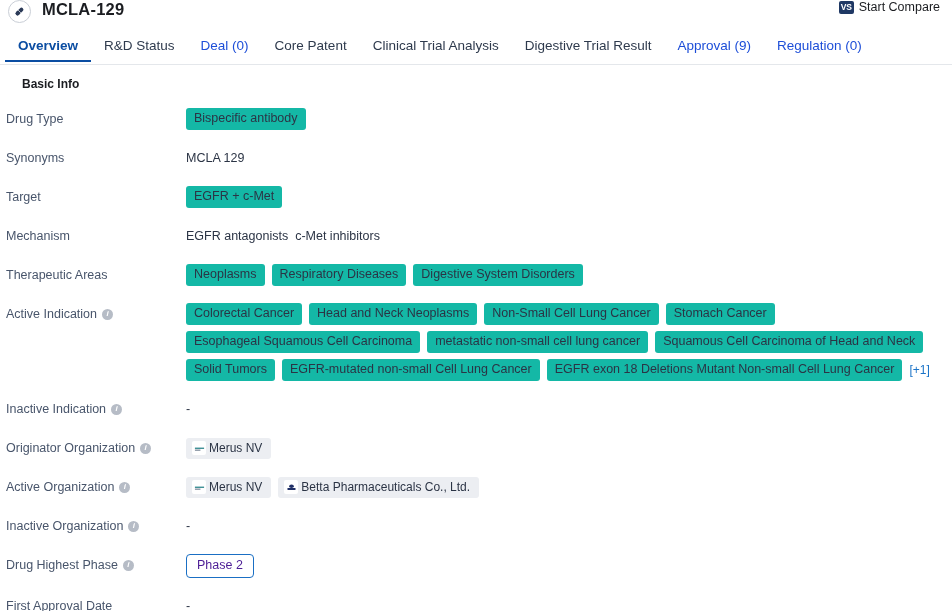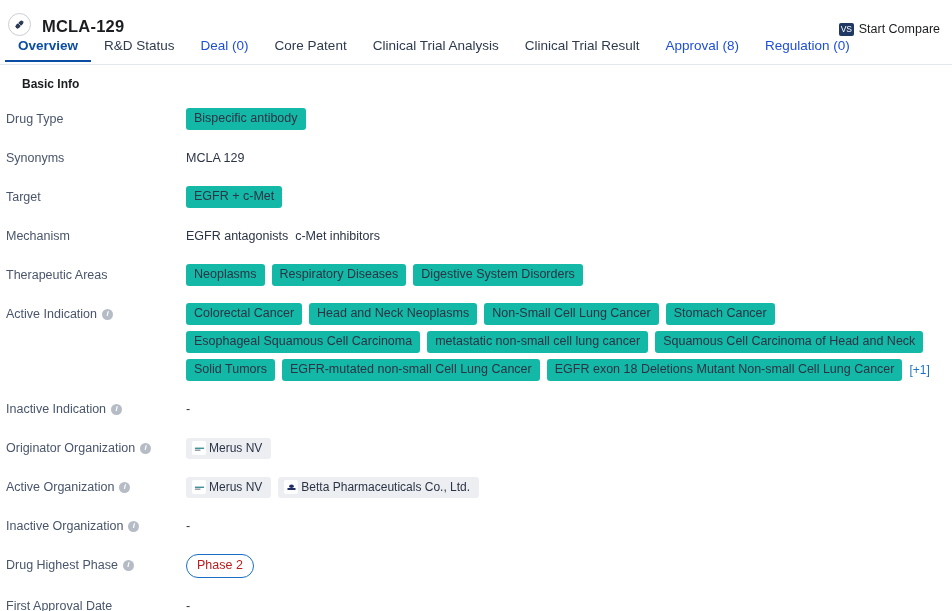--- a/index.html
+++ b/index.html
@@ -9,21 +9,21 @@
     font-family: "Liberation Sans", sans-serif;
     color: #2e3a4d;
     overflow: hidden;
   }
 
   
   .header {
     position: relative;
     height: 36px;
     display: flex;
-    align-items: flex-end;
+    align-items: flex-start;
     padding: 0 12px 0 8px;
   }
   .drug-icon {
     width: 23px; height: 23px;
     border: 1px solid #c9ced6;
     border-radius: 50%;
     display: flex; align-items: center; justify-content: center;
     flex: 0 0 auto;
   }
   .drug-icon svg { display: block; }
@@ -40,21 +40,21 @@
     align-items: center;
     gap: 5px;
     cursor: pointer;
   }
   .vs-badge {
     width: 15px; height: 13px;
     background: #1f3864;
     border-radius: 2px;
     color: #fff;
     font-size: 8.5px;
-    font-weight: normal;
+    font-weight: bold;
     display: flex; align-items: center; justify-content: center;
     letter-spacing: -.2px;
   }
   .start-compare-label {
     font-size: 12.5px;
     color: #1b1d21;
   }
 
   
   .tabbar {
@@ -181,22 +181,22 @@
     background: #fff;
     border-radius: 2px;
     display: inline-flex;
     align-items: center;
     justify-content: center;
     flex: 0 0 auto;
   }
   .phase-badge {
     display: inline-block;
     border: 1px solid #1a6fc4;
-    border-radius: 12px;
-    color: #b91c1c;
+    border-radius: 4px;
+    color: #4c1d95;
     font-size: 12.5px;
     padding: 4px 10px 5px 10px;
     line-height: 13px;
     cursor: pointer;
   }
 </style>
 </head>
 <body>
 
 <div class="header">
@@ -216,22 +216,22 @@
     <div class="start-compare-label">Start Compare</div>
   </div>
 </div>
 
 <div class="tabbar">
   <div class="tab active">Overview</div>
   <div class="tab">R&amp;D Status</div>
   <div class="tab disabled">Deal (0)</div>
   <div class="tab">Core Patent</div>
   <div class="tab">Clinical Trial Analysis</div>
-  <div class="tab">Clinical Trial Result</div>
-  <div class="tab disabled">Approval (8)</div>
+  <div class="tab">Digestive Trial Result</div>
+  <div class="tab disabled">Approval (9)</div>
   <div class="tab disabled">Regulation (0)</div>
 </div>
 
 <div class="content">
 
   <div class="section-title">Basic Info</div>
 
   <div class="row">
     <div class="label">
       <span>Drug Type</span>

